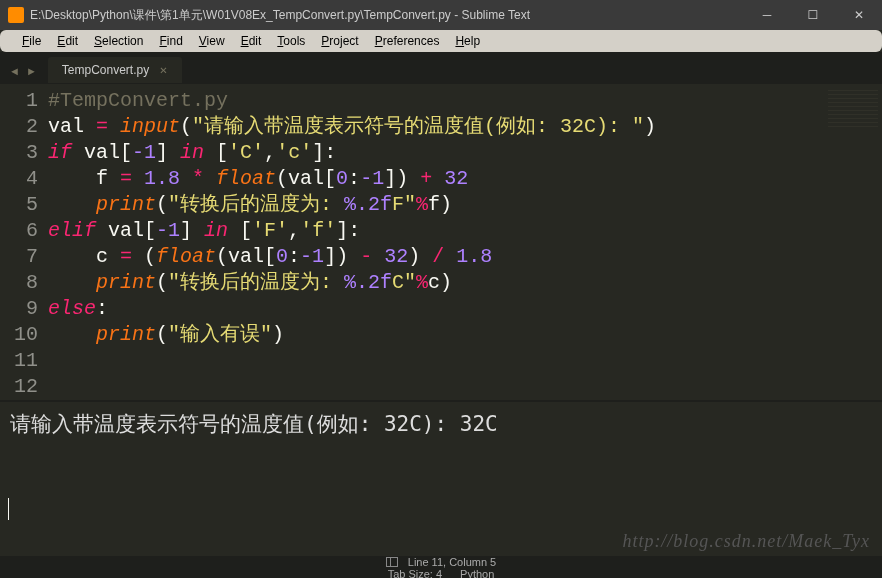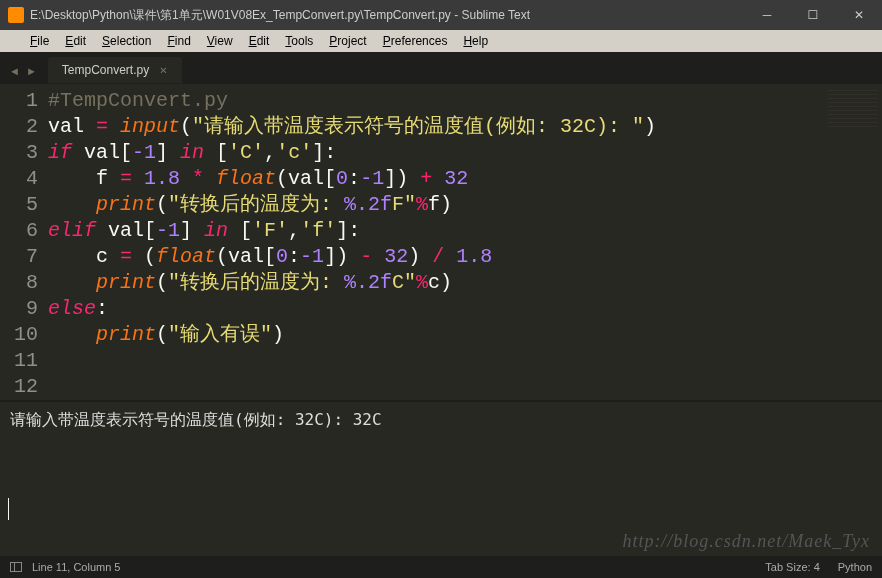--- a/index.html
+++ b/index.html
@@ -13,21 +13,21 @@
   height: 30px; background: #3a3a3a;
   display: flex; align-items: center; justify-content: space-between;
   padding: 0 0 0 8px; color: #ccc; font-size: 12px;
 }
 .titlebar-left { display: flex; align-items: center; gap: 6px; justify-content: center; }
 .app-icon { width: 16px; height: 16px; background: #ff8c00; border-radius: 2px; }
 .win-controls { display: flex; }
 .win-btn { width: 46px; height: 30px; display: flex; align-items: center; justify-content: center; color: #ccc; }
 .menubar {
   height: 22px; background: #d4d0c8; display: flex; align-items: center;
-  padding: 0 22px; font-size: 12px; color: #000;
+  padding: 0 14px; font-size: 12px; color: #000; border-radius: 6px;
 }
 .menu-item { padding: 2px 8px; text-decoration: underline; text-decoration-color: transparent; }
 .menu-item::first-letter { text-decoration: underline; }
 .tabbar {
   height: 32px; background: #1e1f1c; display: flex; align-items: flex-end;
   padding-left: 6px; border-bottom: 1px solid #1e1f1c;
 }
 .tab-arrows { display: flex; align-items: center; margin-right: 8px; padding-bottom: 4px; }
 .tab-arrow { font-size: 11px; color: #75715e; padding: 2px 3px; }
 .tab {
@@ -53,34 +53,35 @@
 .c-comment { color: #75715e; }
 .c-op      { color: #f92672; }
 .c-kw      { color: #f92672; font-style: italic; }
 .c-func    { color: #f97316; font-style: italic; }
 .c-str     { color: #e6db74; }
 .c-num     { color: #ae81ff; }
 .c-plain   { color: #f8f8f2; }
 .c-strcons { color: #ae81ff; text-align: right; }
 .console {
   height: 140px; background: #272822; border-top: 2px solid #1e1f1c;
-  font-family: Consolas, monospace; font-size: 16px; color: #ddd;
+  font-family: Consolas, monospace; font-size: 21px; color: #ddd;
   padding: 8px 10px; position: relative;
 }
 .console-cursor { position: absolute; left: 8px; top: 96px; width: 1px; height: 22px; background: #f8f8f2; animation: blink 1s step-end infinite; }
 @keyframes blink { 50% { opacity: 0; } }
 .watermark {
   position: absolute; right: 12px; bottom: 26px;
   font-family: serif; font-style: italic; font-size: 18px; color: #555; letter-spacing: 1px; margin-top: 30px;
 }
 .statusbar {
   position: absolute; bottom: 0; left: 0; right: 0; height: 22px;
   background: #1e1f1c; color: #aaa; font-size: 11px;
   display: flex; align-items: center; justify-content: space-between;
   padding: 0 10px;
+  flex-direction: column;
 }
 .status-left { display: flex; align-items: center; gap: 10px; }
 .status-right { display: flex; align-items: center; gap: 18px; }
 .panel-icon { width: 12px; height: 10px; border: 1px solid #888; position: relative; }
 .panel-icon::before { content: ""; position: absolute; left: 3px; top: 0; bottom: 0; width: 1px; background: #888; }
 </style>
 </head>
 <body>
 
 <div class="titlebar">

